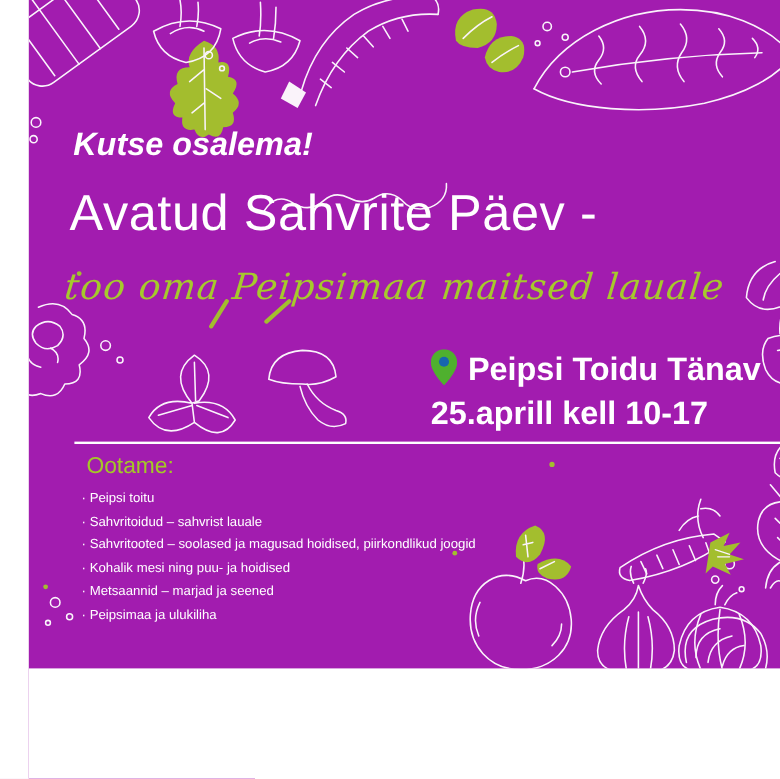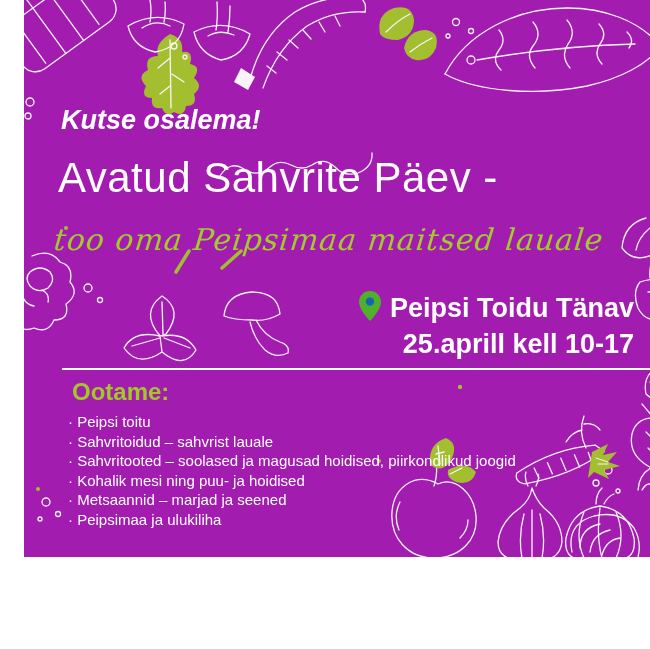--- a/index.html
+++ b/index.html
@@ -3,27 +3,27 @@
 <meta charset="utf-8">
 <style>
   html,body{margin:0;padding:0;background:#ffffff;}
   .poster{position:relative;width:650px;height:649px;background:#a21caf;overflow:hidden;
           font-family:"Liberation Sans",sans-serif;margin-left:24px;}
   .decor{position:absolute;left:0;top:0;pointer-events:none;}
   .invite{position:absolute;left:37px;top:105px;font-size:27px;font-style:italic;font-weight:600;color:#fff;}
   .title{position:absolute;left:34px;top:154px;font-size:42px;font-weight:400;color:#fff;letter-spacing:.5px;white-space:nowrap;}
   .tagline{position:absolute;left:30px;top:222px;font-family:"DejaVu Serif",serif;font-style:italic;
            font-size:30px;color:#a6c92c;letter-spacing:1px;transform:skewX(-6deg);white-space:nowrap;}
-  .where{position:absolute;right:40px;top:291px;text-align:right;color:#fff;font-size:27px;font-weight:700;line-height:32px;}
+  .where{position:absolute;right:40px;top:291px;text-align:left;color:#fff;font-size:27px;font-weight:700;line-height:32px;}
   .where .pin{display:inline-block;vertical-align:-4px;margin-right:9px;}
   .divider{position:absolute;left:38px;top:368px;width:612px;height:2px;background:#fff;}
   .expect{position:absolute;left:44px;top:378px;}
-  .expect h2{margin:0 0 6px 4px;font-size:24px;color:#a4c728;font-weight:700;}
+  .expect h2{margin:0 0 6px 4px;font-size:19px;color:#a4c728;font-weight:400;}
   .expect ul{list-style:none;margin:0;padding:0;}
-  .expect li{color:#fff;font-size:15px;line-height:19.5px;white-space:nowrap;}
+  .expect li{color:#fff;font-size:11px;line-height:19.5px;white-space:nowrap;}
   .expect li::before{content:"· ";}
   .footer{position:absolute;left:0;top:557px;width:650px;height:92px;background:#ffffff;}
 </style>
 </head>
 <body>
 
 <div class="poster">
 
   <svg class="decor" width="650" height="557" viewBox="0 0 650 557" fill="none" stroke="#ffffff" stroke-width="1.3" stroke-linecap="round" stroke-linejoin="round" opacity="0.95">
 

